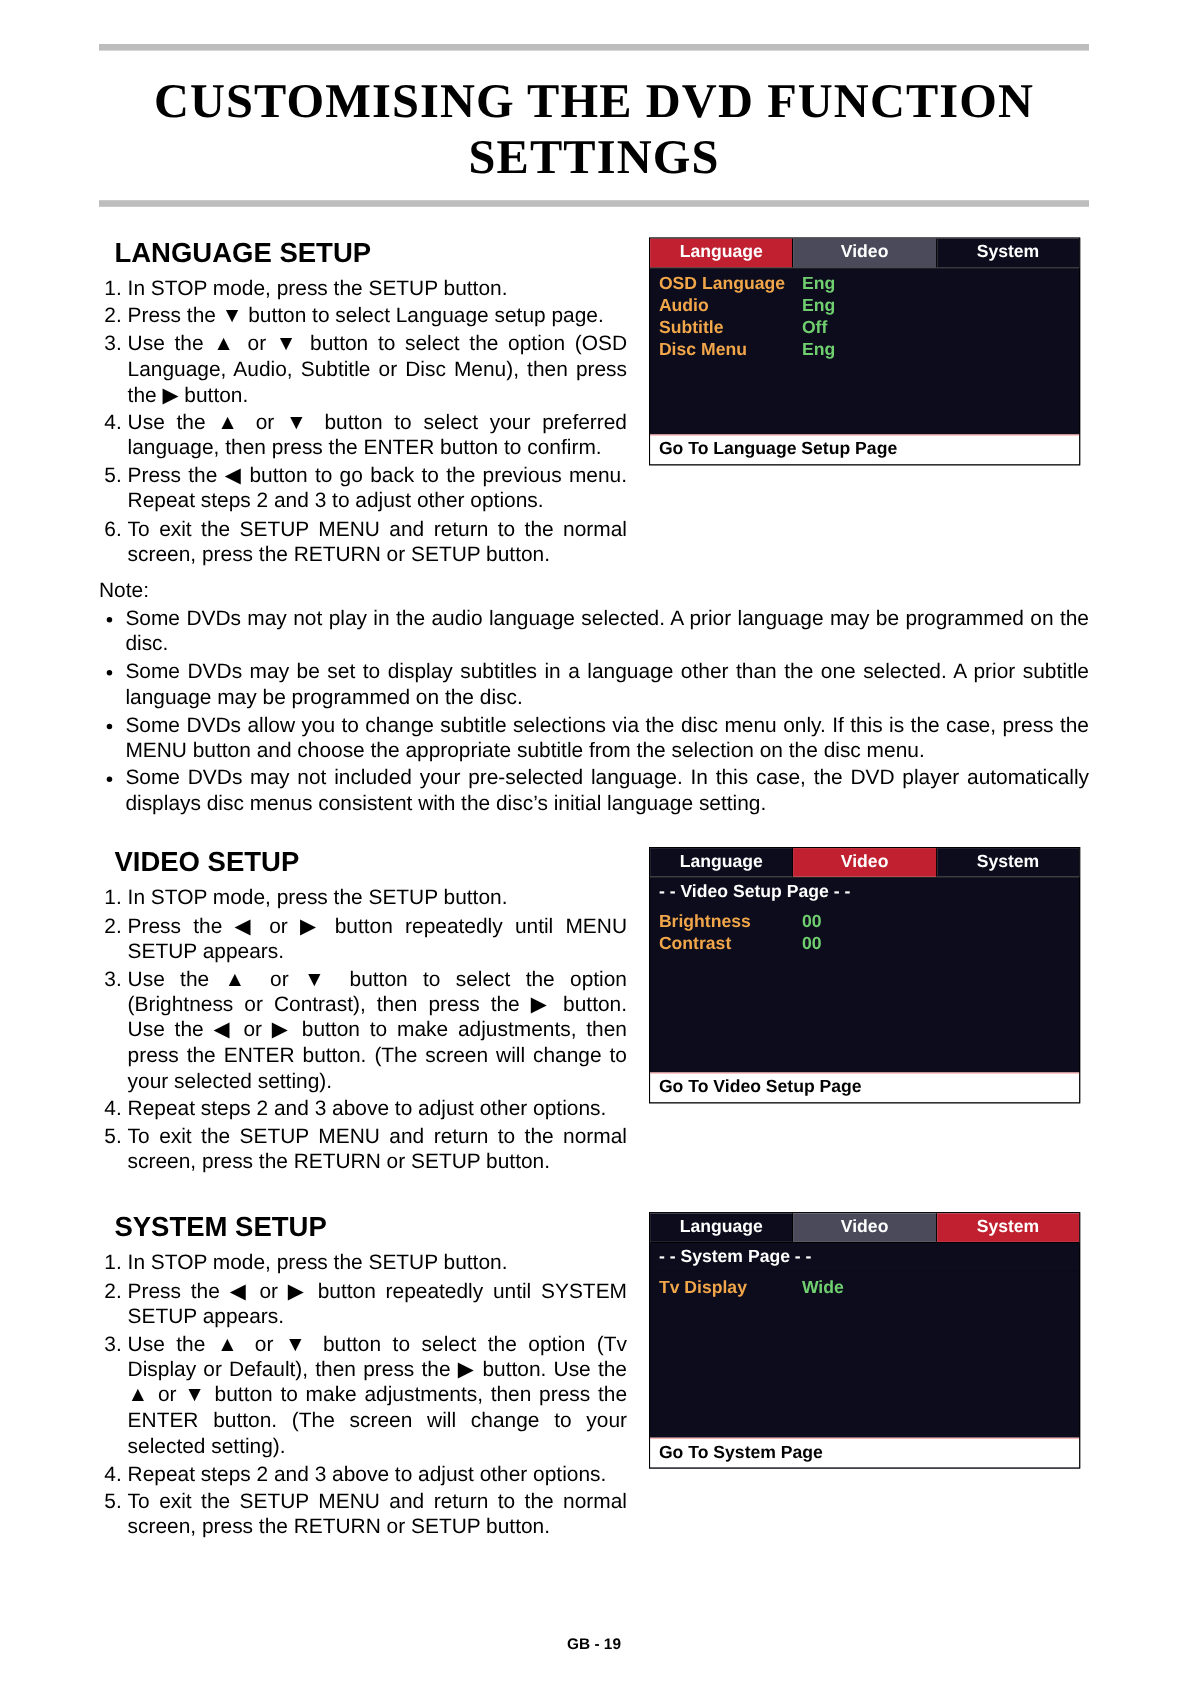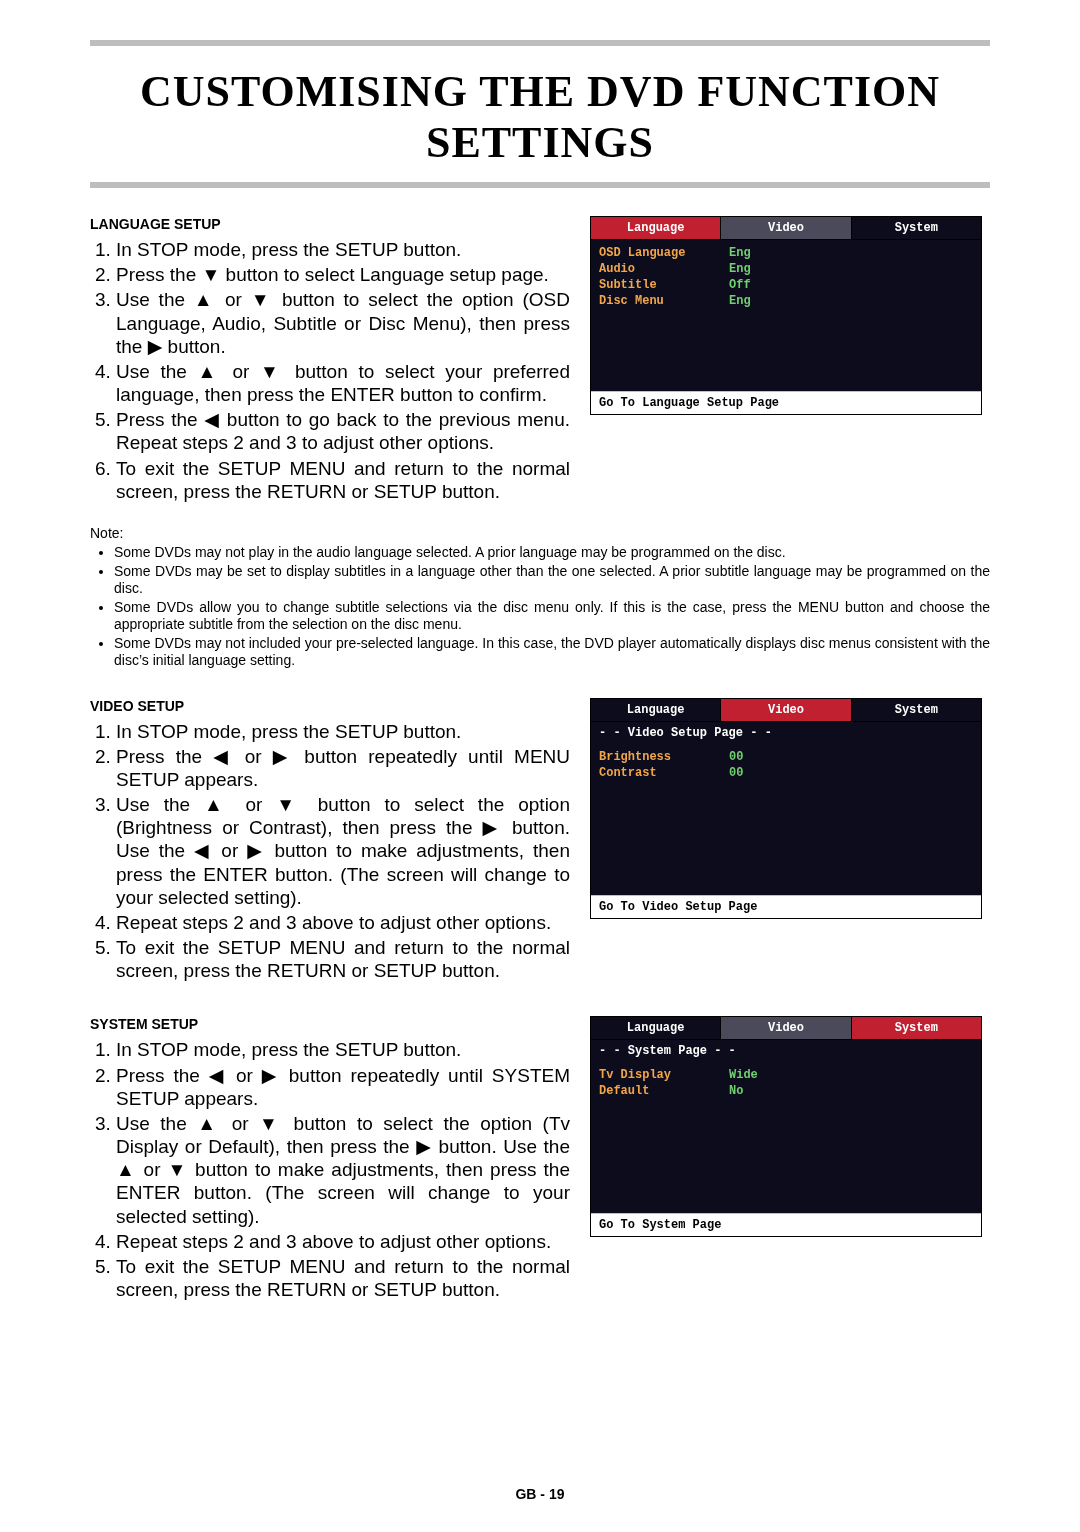--- a/index.html
+++ b/index.html
@@ -27,23 +27,23 @@
     font-family: "Times New Roman", Times, serif;
     font-size: 44px;
     font-weight: 700;
     letter-spacing: 1px;
     text-align: center;
     margin: 0 0 14px 0;
   }
   .section { margin-top: 28px; }
   .section-head {
     font-family: Arial, Helvetica, sans-serif;
-    font-size: 14px;
-    font-weight: 700;
-    margin: 0 0 6px 0;
+    font-size: 25px;
+    font-weight: 700;
+    margin: 0 0 6px 14px;
   }
   .two-col {
     display: flex;
     gap: 20px;
     align-items: flex-start;
   }
   .left-col {
     flex: 1 1 auto;
   }
   .right-col {
@@ -53,41 +53,41 @@
     font-family: Arial, Helvetica, sans-serif;
     font-size: 19px;
     line-height: 1.22;
     margin: 0 0 6px 0;
     padding-left: 26px;
   }
   ol.steps.justify li { text-align: justify; }
   ol.steps li { margin: 0 0 2px 0; }
   .note {
     font-family: Arial, Helvetica, sans-serif;
-    font-size: 14px;
+    font-size: 19px;
     line-height: 1.22;
-    margin-top: 16px;
+    margin-top: 4px;
   }
   ul.bullets {
     list-style-type: disc;
     margin: 2px 0 0 0;
     padding-left: 24px;
   }
   ul.bullets li {
     text-align: justify;
     margin-bottom: 2px;
   }
   
   .osd {
     width: 390px;
     border: 1px solid #000;
     background: #0c0c1c;
     color: #fff;
-    font-family: Liberation Mono, monospace;
-    font-size: 12px;
+    font-family: Liberation Sans, sans-serif;
+    font-size: 16px;
     margin-top: 0;
   }
   .tabs {
     display: flex;
     border-bottom: 1px solid #000;
     background: #fff;
   }
   .tab {
     flex: 1 1 0;
     text-align: center;
@@ -252,24 +252,20 @@
             <div class="tab inactive">Language</div>
             <div class="tab dim">Video</div>
             <div class="tab active">System</div>
           </div>
           <div class="subhead black">- - System Page - -</div>
           <div class="body">
             <div class="row">
                 <span class="k hl">Tv Display</span>
                 <span class="v hl">Wide</span>
               </div>
-            <div class="row">
-                <span class="k hl">Default</span>
-                <span class="v hl">No</span>
-              </div>
           </div>
           <div class="footer">Go To System Page</div>
         </div>
       </div>
     </div>
   </div>
 
   <div class="page-footer">GB - 19</div>
 </div>
 

